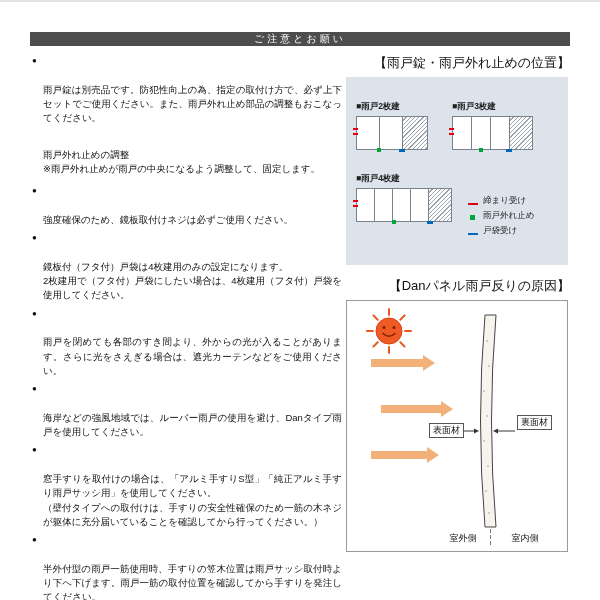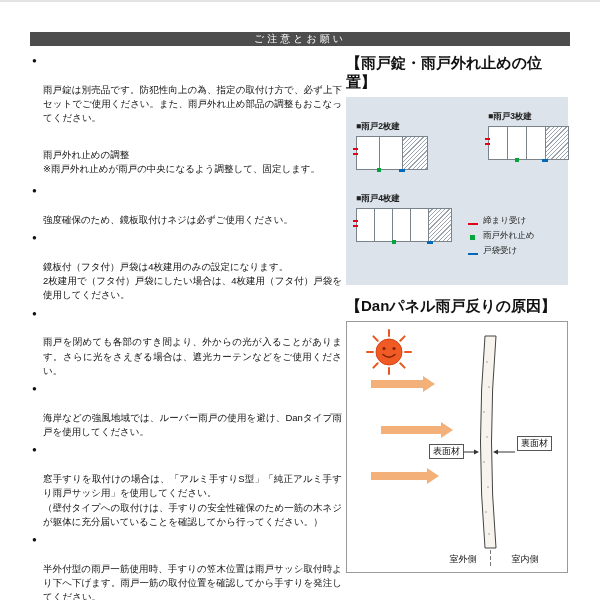--- a/index.html
+++ b/index.html
@@ -13,21 +13,21 @@
 
   
   .left-col { position:absolute; left:32px; top:54px; width:310px; }
   .note { position:relative; padding-left:11px; font-size:9.5px; line-height:14.3px;
     white-space:pre-line; text-align:justify; margin-bottom:4px; color:#111; }
   .note.sp { margin-top:8px; }
   .note .bullet { position:absolute; left:0; top:0; font-size:8px; line-height:14.3px; }
 
   
   .right-col { position:absolute; left:346px; top:54px; width:224px; }
-  .section-title { font-size:15px; font-weight:bold; margin-bottom:5px; color:#111; }
+  .section-title { font-size:13px; font-weight:normal; margin-bottom:5px; color:#111;text-align:right; }
 
   .diagram-box { position:relative; width:222px; height:188px; margin-bottom:12px; }
 
   .shutter { position:absolute; }
   .shutter-label { font-size:8.5px; font-weight:bold; margin-bottom:3px; color:#222; }
   .panels { position:relative; display:flex; height:34px; }
   .panel { width:24px; height:34px; background:#fff; border:1px solid #7a828c; margin-right:-1px; }
   .shutter-3 .panel { width:20px; }
   .shutter-4 .panel { width:19px; }
   .pocket { width:26px; height:34px; border:1px solid #7a828c;
@@ -116,21 +116,21 @@
           <div class="panel"></div>
           <div class="panel"></div>
           <div class="pocket"></div>
           <span class="mark mark-red" style="background-color: rgb(230, 0, 18);"></span>
           <span class="mark mark-red2" style="background-color: rgb(230, 0, 18);"></span>
           <span class="mark mark-green" style="left: 21px; background-color: rgb(0, 166, 60);"></span>
           <span class="mark mark-blue" style="left: 43px; background-color: rgb(0, 104, 183);"></span>
         </div>
       </div>
 
-      <div class="shutter shutter-3" style="left:106px; top:14px;margin-left:36px;">
+      <div class="shutter shutter-3" style="left:106px; top:24px;">
         <div class="shutter-label">■雨戸3枚建</div>
         <div class="panels">
           <div class="panel"></div>
           <div class="panel"></div>
           <div class="panel"></div>
           <div class="pocket"></div>
           <span class="mark mark-red" style="background-color: rgb(230, 0, 18);"></span>
           <span class="mark mark-red2" style="background-color: rgb(230, 0, 18);"></span>
           <span class="mark mark-green" style="left: 27px; background-color: rgb(0, 166, 60);"></span>
           <span class="mark mark-blue" style="left: 54px; background-color: rgb(0, 104, 183);"></span>

